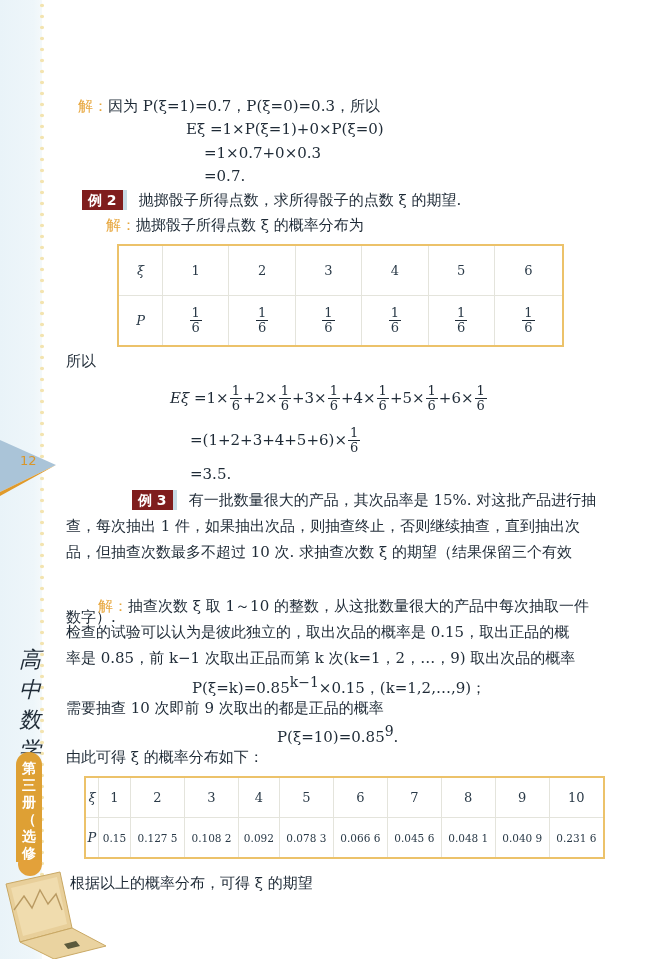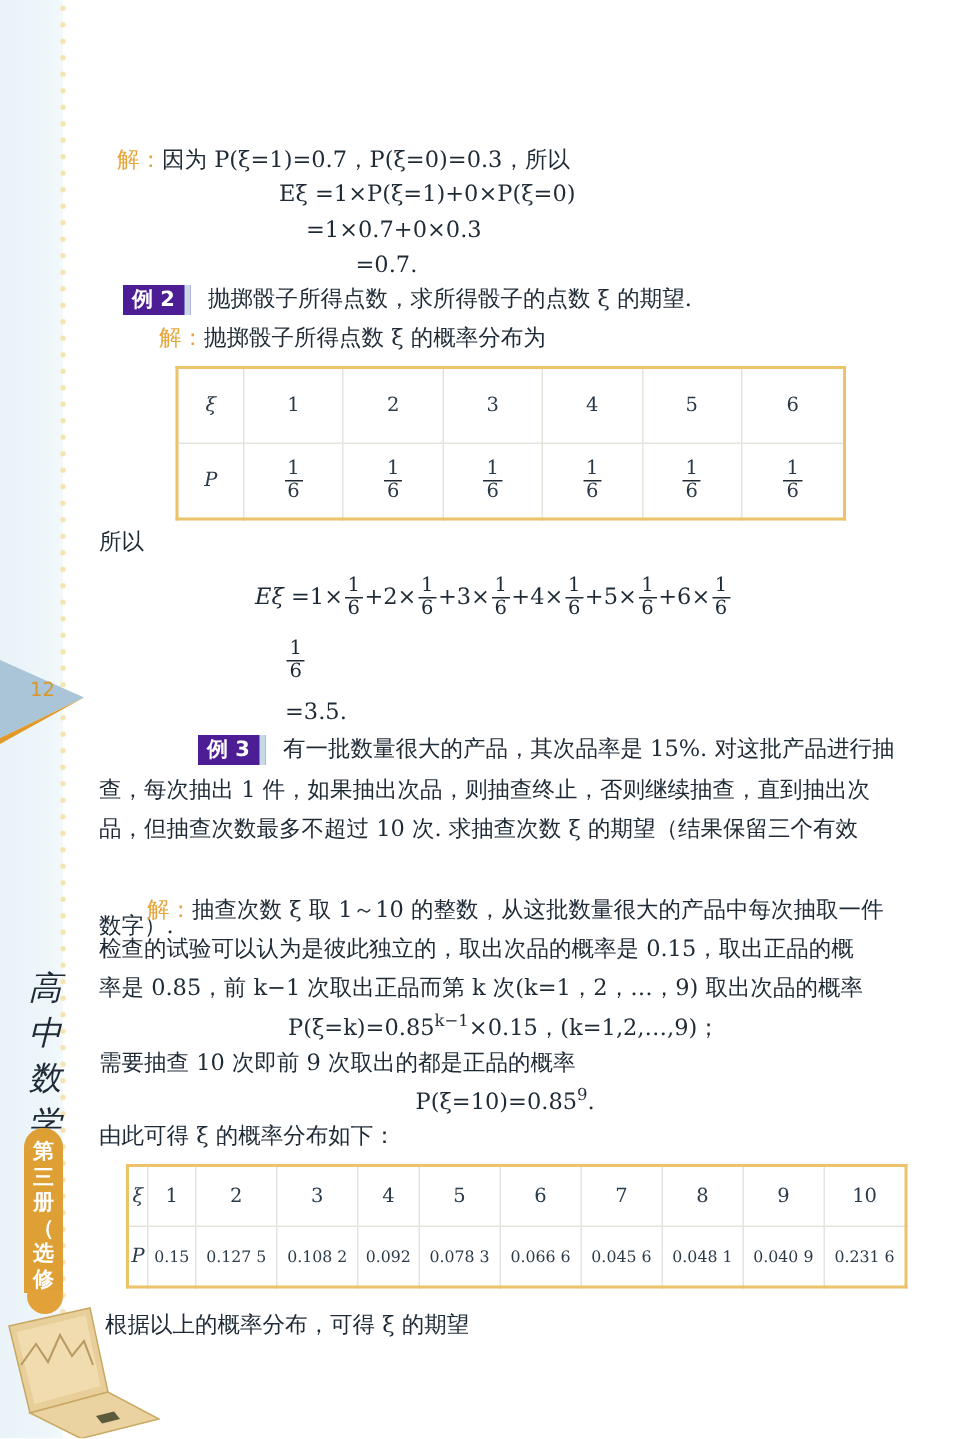--- a/index.html
+++ b/index.html
@@ -38,33 +38,33 @@
     background:#dea034; border-radius:13px 13px 0 0;
     color:#fff; font-family:"DejaVu Sans", sans-serif; font-weight:bold;
     font-size:14px; text-align:center; line-height:17px; padding-top:8px; box-sizing:border-box;
   }
   .vol-pill span { display:block; }
   .laptop { position:absolute; left:2px; top:860px; width:105px; height:99px; }
 
   .line { position:absolute; white-space:nowrap; }
   .jie { color:#e7a63c; }
   .badge {
-    display:inline-block; background:#4c1d95; color:#fff;
+    display:inline-block; background:#7f1d1d; color:#fff;
     font-family:"DejaVu Sans", sans-serif; font-weight:bold; font-size:14px;
     padding:0 6px; height:20px; line-height:20px; margin-right:12px;
     border-right:4px solid #c7dbe6;
   }
   i.m { font-style:italic; }
   .frac {
     display:inline-block; vertical-align:middle; text-align:center;
     font-size:13px; line-height:14px; margin:0 1px;
   }
   .frac .n { display:block; border-bottom:1px solid #1e2a36; padding:0 2px; }
   .frac .d { display:block; }
-  sup { font-size:11px; }
+  sup { font-size:14px; }
 
   table.dist {
     position:absolute; border-collapse:collapse;
     border:2px solid #ecc26a;
     font-family:"DejaVu Serif", serif; color:#2a3a48;
   }
   table.dist td {
     border:1px solid #e4e4dc; text-align:center; padding:0;
   }
   table.t1 { left:117px; top:244px; width:447px; }
@@ -110,21 +110,21 @@
   <polyline points="12,50 22,36 30,48 38,30 46,44 54,34 60,50" fill="none" stroke="#b99a62" stroke-width="1.4"></polyline>
   <polygon points="18,82 70,68 104,86 52,99" fill="#ead3a0" stroke="#c9a864" stroke-width="1"></polygon>
   <polygon points="62,84 74,81 78,86 66,89" fill="#5c5a3c"></polygon>
 </svg>
 
 <div class="line" style="left:78px;top:97px;">
   <span class="jie">解：</span><span>因为 P(ξ=1)=0.7，P(ξ=0)=0.3，所以</span>
 </div>
 <div class="line" style="left:186px;top:120px;">Eξ =1×P(ξ=1)+0×P(ξ=0)</div>
 <div class="line" style="left:204px;top:144px;">=1×0.7+0×0.3</div>
-<div class="line" style="left:204px;top:167px;margin-left:33px;">=0.7.</div>
+<div class="line" style="left:204px;top:167px;">=0.7.</div>
 
 <div class="line" style="left:82px;top:190px;">
   <span class="badge">例 2</span><span>抛掷骰子所得点数，求所得骰子的点数 ξ 的期望.</span>
 </div>
 <div class="line" style="left:78px;top:216px;margin-left:28px;">
   <span class="jie">解：</span><span>抛掷骰子所得点数 ξ 的概率分布为</span>
 </div>
 
 <table class="dist t1">
   <tbody>
@@ -150,21 +150,21 @@
   </table>
 
 <div class="line" style="left:66px;top:352px;">所以</div>
 
 <div class="line" style="left:170px;top:384px;">
   <i class="m">Eξ</i>
   <span>=1×</span><span class="frac"><span class="n">1</span><span class="d">6</span></span><span>+2×</span><span class="frac"><span class="n">1</span><span class="d">6</span></span><span>+3×</span><span class="frac"><span class="n">1</span><span class="d">6</span></span><span>+4×</span><span class="frac"><span class="n">1</span><span class="d">6</span></span><span>+5×</span><span class="frac"><span class="n">1</span><span class="d">6</span></span><span>+6×</span><span class="frac"><span class="n">1</span><span class="d">6</span></span>
 </div>
 
 <div class="line" style="left:190px;top:426px;">
-  <span class="frac"><span class="n">1</span><span class="d">6</span></span>
+  <span>=(1+2+3+4+5+6)×</span><span class="frac"><span class="n">1</span><span class="d">6</span></span>
 </div>
 <div class="line" style="left:190px;top:465px;">=3.5.</div>
 
 <div class="line" style="left:100px;top:490px;padding-left:32px;">
   <span class="badge">例 3</span><span>有一批数量很大的产品，其次品率是 15%. 对这批产品进行抽</span>
 </div>
 <div class="line" style="left:66px;top:517px;">查，每次抽出 1 件，如果抽出次品，则抽查终止，否则继续抽查，直到抽出次</div>
 <div class="line" style="left:66px;top:543px;text-align:right;">品，但抽查次数最多不超过 10 次. 求抽查次数 ξ 的期望（结果保留三个有效</div>
 <div class="line" style="left:66px;top:569px;margin-top:39px;">数字）.</div>
 

